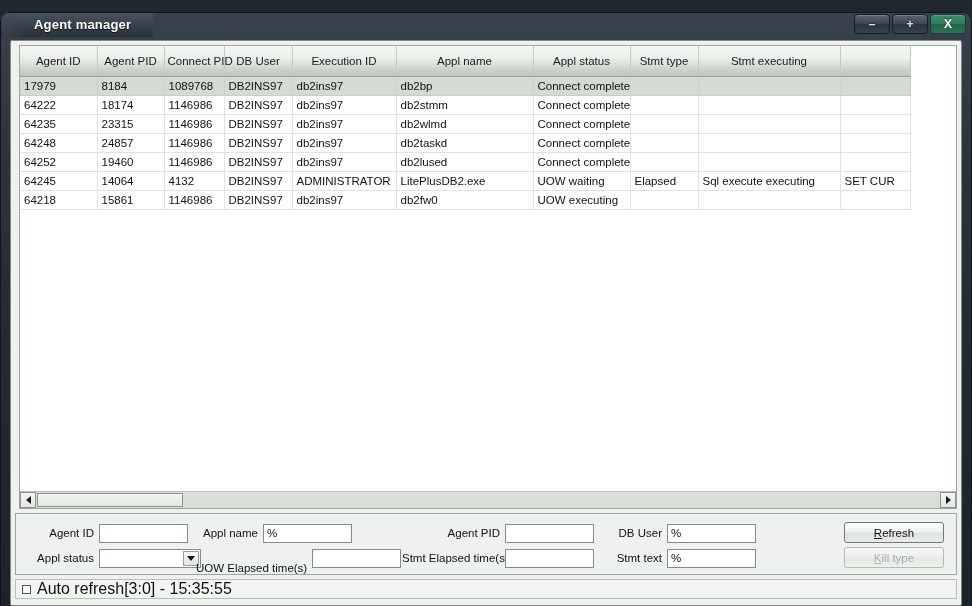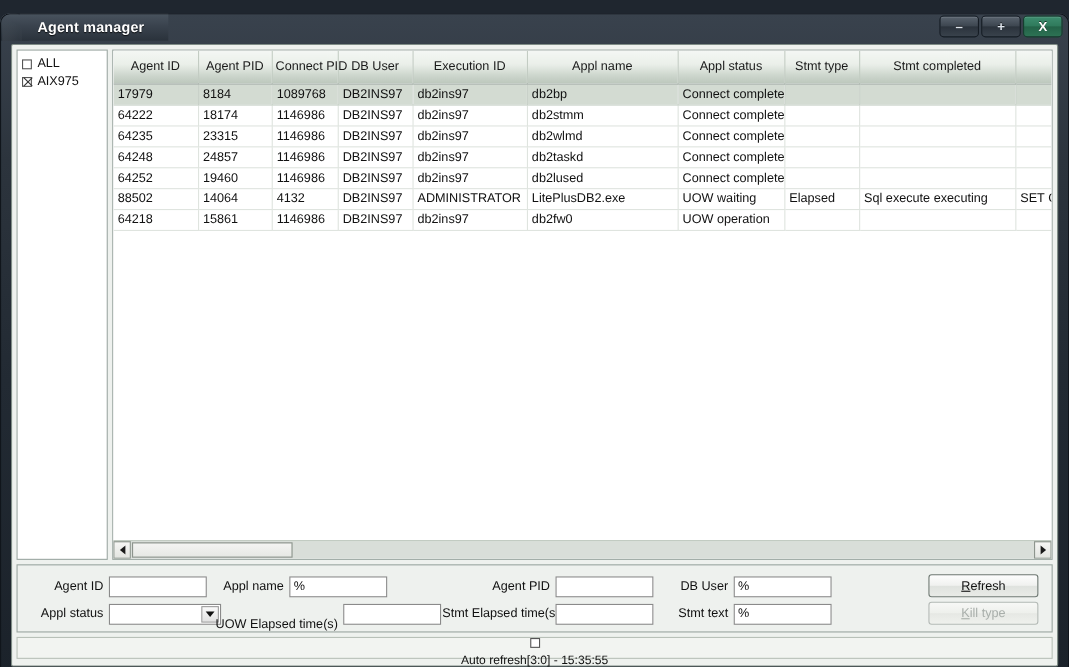--- a/index.html
+++ b/index.html
@@ -303,23 +303,22 @@
 
   
   .statusbar {
     height: 20px;
     margin: 0 4px 4px 4px;
     border: 1px solid #b8c0b8;
     background: #f2f4f1;
     display: flex; align-items: center;
     gap: 6px;
     padding: 0 6px;
-    font-size: 11px;
-    color: #111;
-    flex-direction: column;
+    font-size: 16px;
+    color: #111;
   }
   .chk {
     width: 9px; height: 9px;
     border: 1px solid #555;
     background: #fff;
     flex: none;
     cursor: pointer;
   }
 </style>
 </head>
@@ -334,30 +333,20 @@
       <div class="win-btn">–</div>
       <div class="win-btn">+</div>
       <div class="win-btn close">X</div>
     </div>
   </div>
 
   <div class="client">
 
     <div class="upper">
 
-      <div class="tree-panel">
-        <div class="tree-item">
-          <span class="tree-box"></span>
-          <span class="tree-label">ALL</span>
-        </div>
-        <div class="tree-item">
-          <span class="tree-box x"></span>
-          <span class="tree-label">AIX975</span>
-        </div>
-      </div>
 
       <div class="grid-wrap">
         <div class="grid-scroll">
           <table class="grid">
             <colgroup>
               <col style="width:77px">
                 <col style="width:67px">
                 <col style="width:60px">
               <col style="width:68px">
                 <col style="width:104px">
@@ -370,21 +359,21 @@
             <thead>
               <tr>
                 <th>Agent ID</th>
                 <th>Agent PID</th>
                 <th>Connect PID</th>
                 <th>DB User</th>
                 <th>Execution ID</th>
                 <th>Appl name</th>
                 <th>Appl status</th>
                 <th>Stmt type</th>
-                <th>Stmt completed</th>
+                <th>Stmt executing</th>
                 <th></th>
               </tr>
             </thead>
             <tbody>
                 <tr class="sel">
                   <td class="num">17979</td>
                   <td class="num">8184</td>
                   <td class="num">1089768</td>
                   <td class="txt">DB2INS97</td>
                   <td class="txt">db2ins97</td>
@@ -436,39 +425,39 @@
                   <td class="num">1146986</td>
                   <td class="txt">DB2INS97</td>
                   <td class="txt">db2ins97</td>
                   <td class="txt">db2lused</td>
                   <td class="txt">Connect completed</td>
                   <td class="txt"></td>
                   <td class="txt"></td>
                   <td class="txt"></td>
                 </tr>
                 <tr>
-                  <td class="num">88502</td>
+                  <td class="num">64245</td>
                   <td class="num">14064</td>
                   <td class="num">4132</td>
                   <td class="txt">DB2INS97</td>
                   <td class="txt">ADMINISTRATOR</td>
                   <td class="txt">LitePlusDB2.exe</td>
                   <td class="txt">UOW waiting</td>
                   <td class="txt">Elapsed</td>
                   <td class="txt">Sql execute executing</td>
                   <td class="txt">SET CUR</td>
                 </tr>
                 <tr>
                   <td class="num">64218</td>
                   <td class="num">15861</td>
                   <td class="num">1146986</td>
                   <td class="txt">DB2INS97</td>
                   <td class="txt">db2ins97</td>
                   <td class="txt">db2fw0</td>
-                  <td class="txt">UOW operation</td>
+                  <td class="txt">UOW executing</td>
                   <td class="txt"></td>
                   <td class="txt"></td>
                   <td class="txt"></td>
                 </tr>
               </tbody>
           </table>
         </div>
 
         <div class="hscroll">
           <div class="sb-btn">

